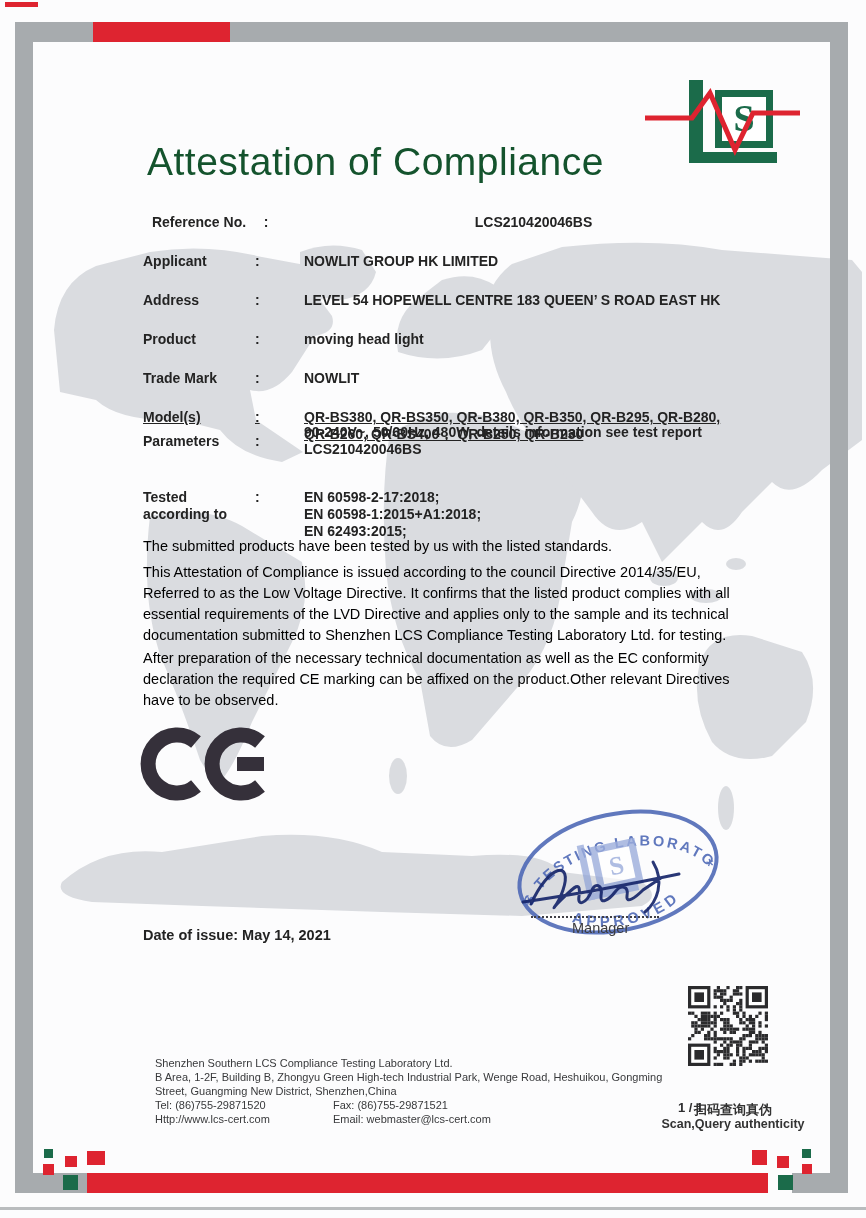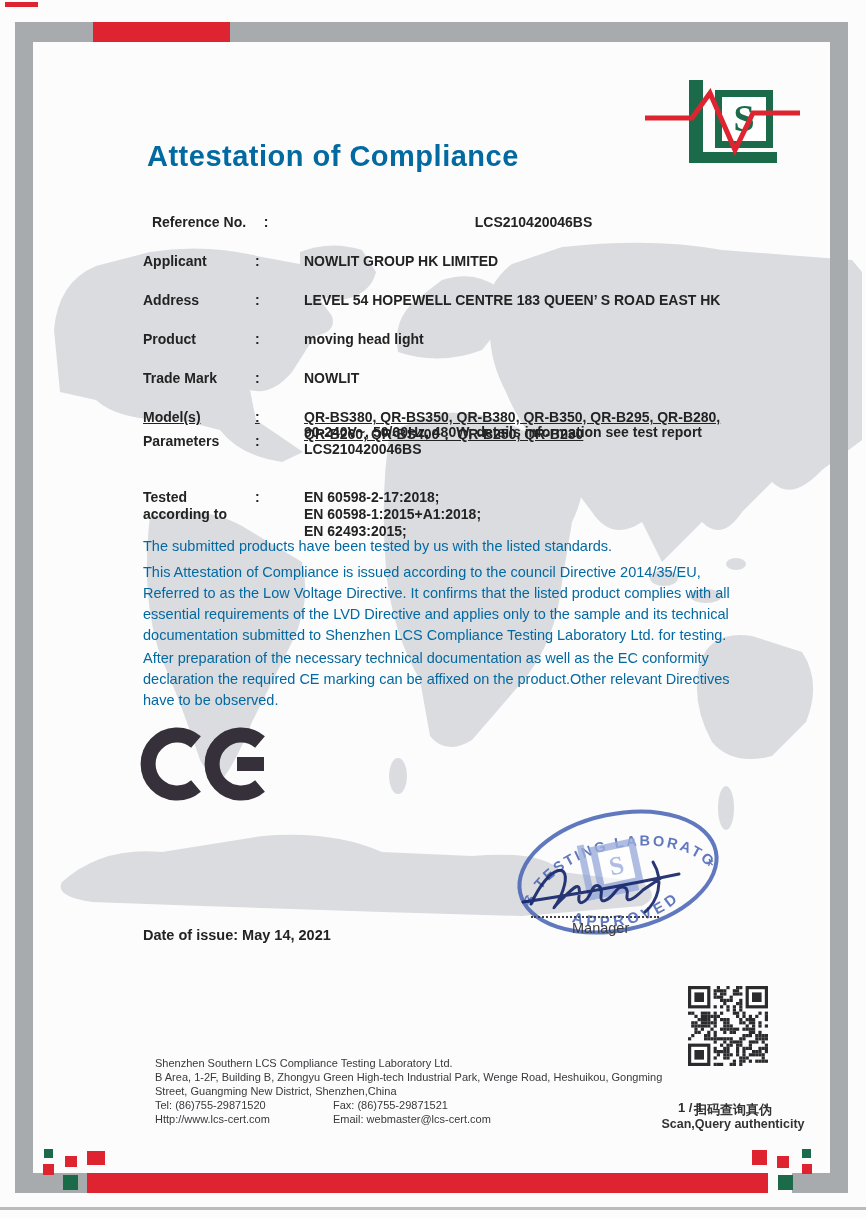--- a/index.html
+++ b/index.html
@@ -7,30 +7,30 @@
         font-family:"Liberation Sans",sans-serif;color:#232323;}
   .abs{position:absolute;}
   
   .bar{position:absolute;background:#a7abae;}
   .red{background:#de2430;}
   .sq{position:absolute;}
   
   .map{position:absolute;left:0;top:0;z-index:0;}
   .content{position:absolute;left:0;top:0;width:866px;height:1218px;z-index:2;}
   
-  .title{position:absolute;left:147px;top:140px;font-size:29px;font-weight:700;
-         letter-spacing:.5px;color:#0369a1;}
+  .title{position:absolute;left:147px;top:140px;font-size:39px;font-weight:400;
+         letter-spacing:.5px;color:#14532d;}
   
   .row{position:absolute;left:143px;width:620px;display:flex;align-items:flex-start;}
   .lbl{width:112px;font-size:14px;font-weight:700;line-height:16.5px;white-space:pre-line;}
   .col{width:22px;font-size:14px;font-weight:700;line-height:16.5px;}
   .val{flex:1;font-size:14px;font-weight:700;line-height:17px;white-space:pre-line;padding-left:27px;}
   .row-params .lbl,.row-params .col{align-self:center;}
   
-  .para{position:absolute;left:143px;width:590px;font-size:14.5px;line-height:21px;color:#0369a1;}
+  .para{position:absolute;left:143px;width:590px;font-size:14.5px;line-height:21px;color:#000000;}
   
   .dotline{position:absolute;left:531px;top:916px;width:128px;border-top:2px dotted #3f3f46;}
   .manager{position:absolute;left:572px;top:920px;font-size:14.5px;color:#3c3c3f;}
   .dateline{position:absolute;left:143px;top:927px;font-size:14.5px;font-weight:700;}
   
   .qrbox{position:absolute;left:688px;top:986px;width:80px;height:80px;}
   .qrcaption{position:absolute;left:640px;top:1102px;width:186px;text-align:center;
              font-weight:700;color:#333;font-size:13px;line-height:15px;}
   .qrcaption .en{font-size:12.5px;}
   .pageind{position:absolute;left:678px;top:1100px;font-size:13px;font-weight:700;color:#2e2e30;}

